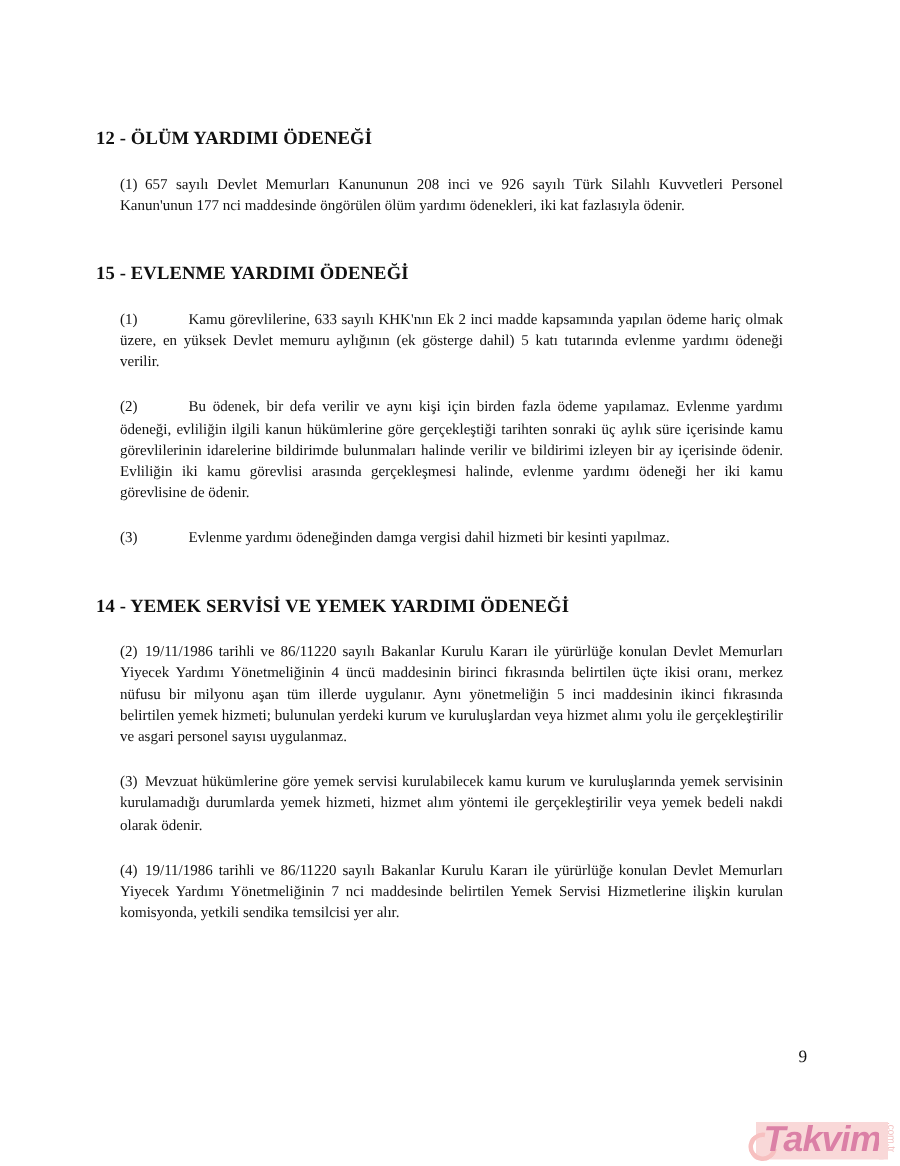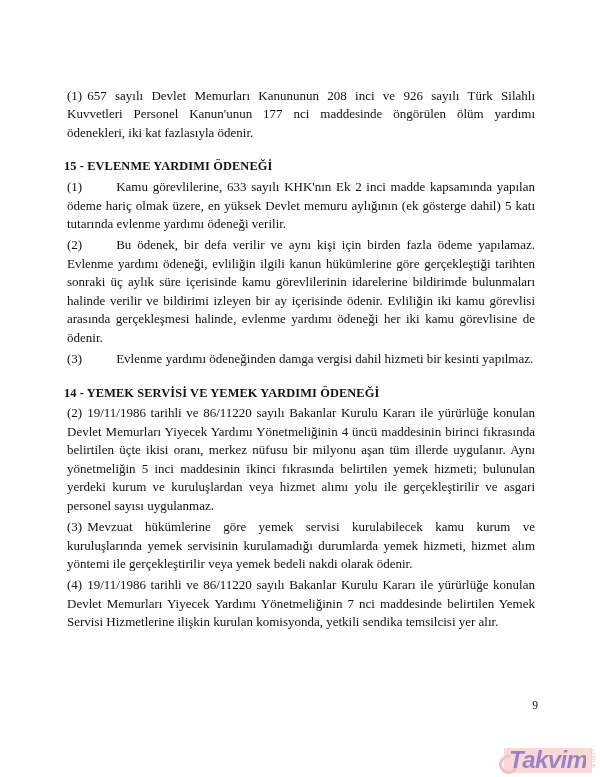--- a/index.html
+++ b/index.html
@@ -29,23 +29,23 @@
     width: 474px;
   }
   h2.section-heading {
     font-size: 12.4px;
     font-weight: bold;
     margin: 0 0 1px 0;
     line-height: 1.35;
     letter-spacing: 0.1px;
   }
   p.para {
-    font-size: 13px;
+    font-size: 10px;
     line-height: 1.42;
-    margin: 3px;
+    margin: 16px;
     text-align: justify;
     text-justify: inter-word;
     hyphens: none;
   }
   .section-gap {
     height: 13px;
   }
   .num {
     white-space: pre;
   }
@@ -85,21 +85,21 @@
     background: #f4b9b9;
   }
   .wm-text {
     position: absolute;
     left: 11px;
     top: 3px;
     font-family: "Liberation Sans", "DejaVu Sans", sans-serif;
     font-weight: bold;
     font-size: 24px;
     line-height: 25px;
-    color: #4c1d95;
+    color: #be185d;
     letter-spacing: -0.6px;
     font-style: italic;
   }
   .wm-swirl {
     position: absolute;
     left: 1px;
     top: 11px;
     width: 13px;
     height: 13px;
     border-radius: 50%;
@@ -130,20 +130,21 @@
     background: #f4b9b9;
   }
 </style>
 </head>
 <body>
 
 <div class="page">
 
   <div class="content">
 
+    <h2 class="section-heading">12 - ÖLÜM YARDIMI ÖDENEĞİ</h2>
     <p class="para"><span class="num">(1)</span><span class="tab-narrow"></span><span>657 sayılı Devlet Memurları Kanununun 208 inci ve 926 sayılı Türk Silahlı Kuvvetleri Personel Kanun'unun 177 nci maddesinde öngörülen ölüm yardımı ödenekleri, iki kat fazlasıyla ödenir.</span></p>
 
     <div class="section-gap"></div>
 
     <h2 class="section-heading">15 - EVLENME YARDIMI ÖDENEĞİ</h2>
     <p class="para"><span class="num">(1)</span><span class="tab-wide"></span><span>Kamu görevlilerine, 633 sayılı KHK'nın Ek 2 inci madde kapsamında yapılan ödeme hariç olmak üzere, en yüksek Devlet memuru aylığının (ek gösterge dahil) 5 katı tutarında evlenme yardımı ödeneği verilir.</span></p>
     <p class="para"><span class="num">(2)</span><span class="tab-wide"></span><span>Bu ödenek, bir defa verilir ve aynı kişi için birden fazla ödeme yapılamaz. Evlenme yardımı ödeneği, evliliğin ilgili kanun hükümlerine göre gerçekleştiği tarihten sonraki üç aylık süre içerisinde kamu görevlilerinin idarelerine bildirimde bulunmaları halinde verilir ve bildirimi izleyen bir ay içerisinde ödenir. Evliliğin iki kamu görevlisi arasında gerçekleşmesi halinde, evlenme yardımı ödeneği her iki kamu görevlisine de ödenir.</span></p>
     <p class="para"><span class="num">(3)</span><span class="tab-wide"></span><span>Evlenme yardımı ödeneğinden damga vergisi dahil hizmeti bir kesinti yapılmaz.</span></p>
 
     <div class="section-gap"></div>

